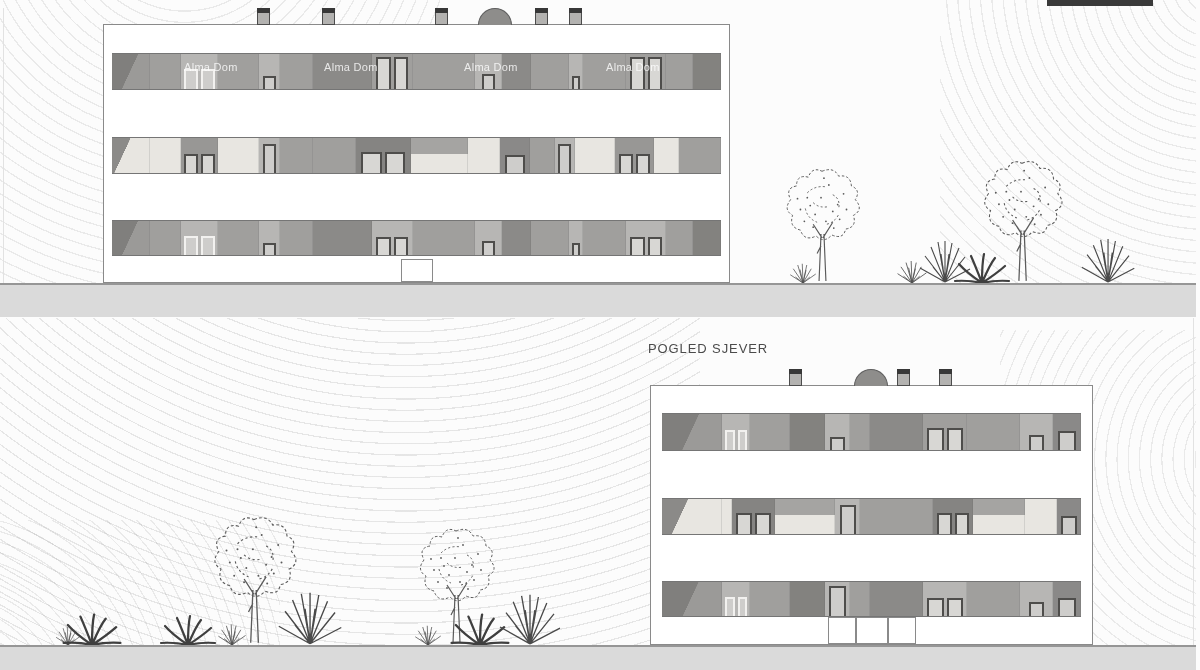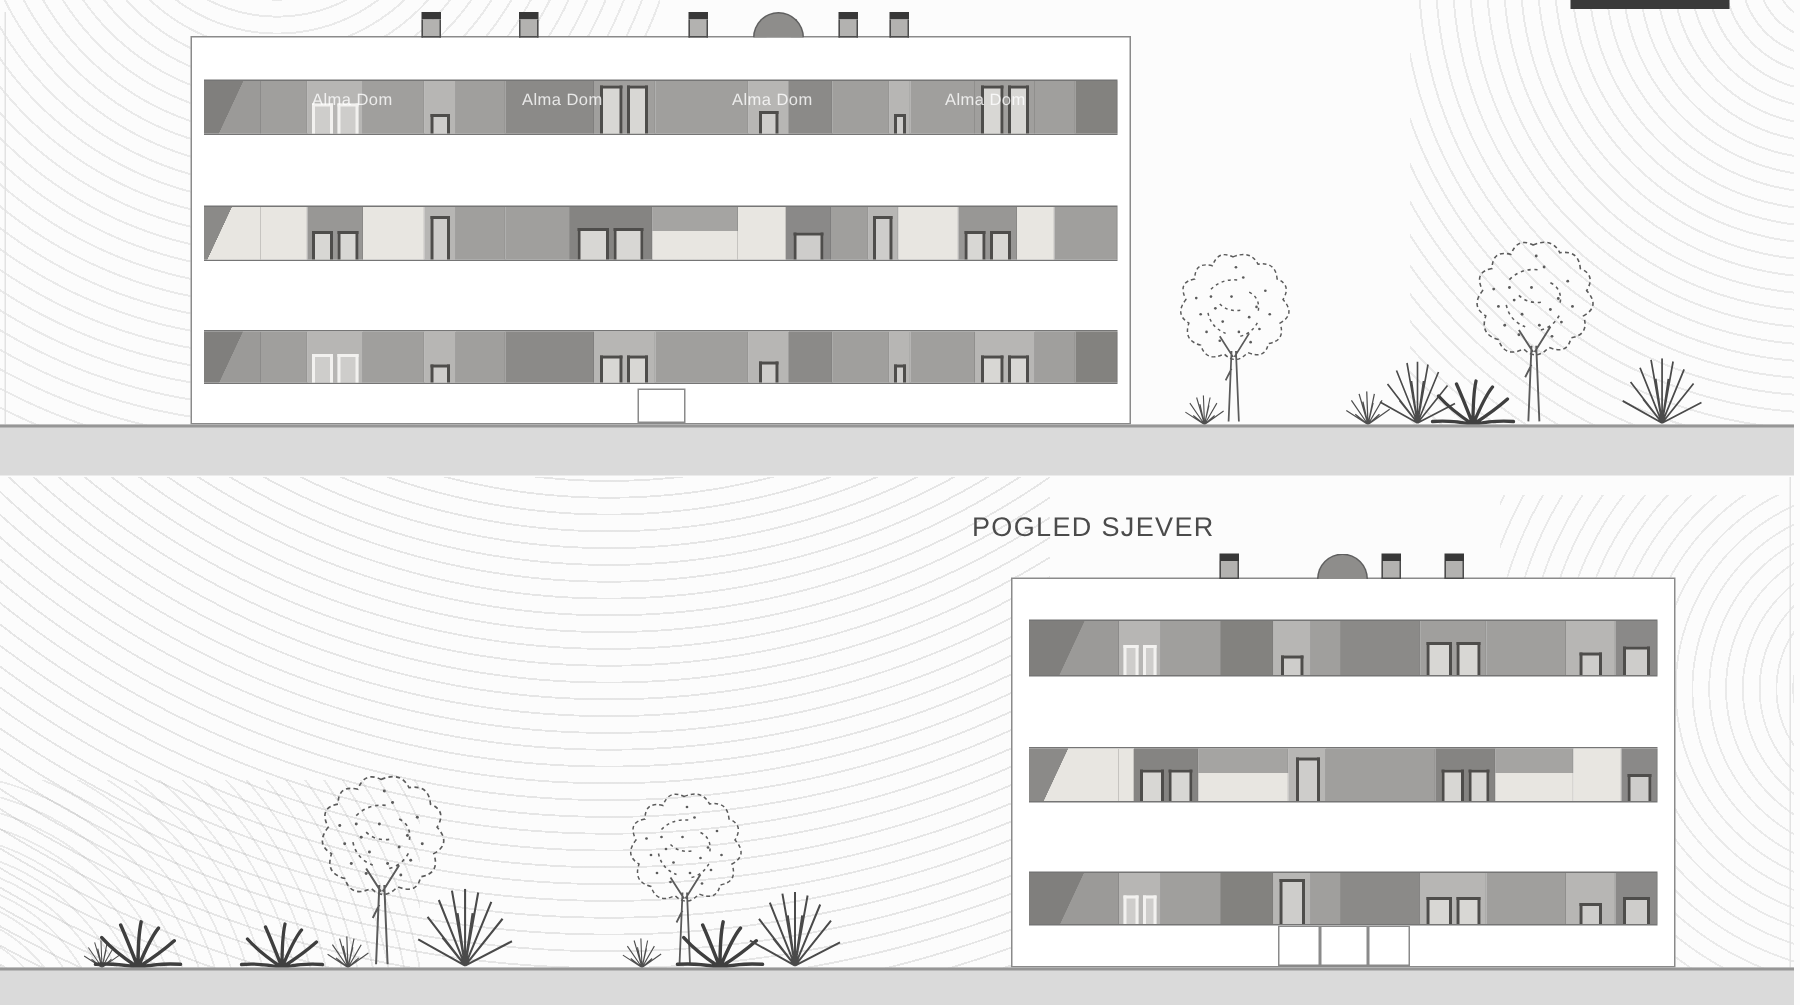--- a/index.html
+++ b/index.html
@@ -3,24 +3,24 @@
 <meta charset="utf-8">
 <style>
   html,body{margin:0;padding:0;}
   body{
     width:1200px;height:670px;overflow:hidden;background:#fcfcfc;
     font-family:"Liberation Sans", sans-serif;position:relative;
   }
   .stage{position:absolute;inset:0;}
   .swirl{position:absolute;pointer-events:none;z-index:0;}
   .edge-line{position:absolute;background:#e2e2e2;z-index:1;}
-  #buildings{position:absolute;inset:0;z-index:2;margin-left:24px;}
+  #buildings{position:absolute;inset:0;z-index:2;}
   .ground{position:absolute;left:0;z-index:3;background:var(--ground);border-top:2px solid var(--groundline);box-sizing:border-box;}
   #flora{position:absolute;left:0;top:0;z-index:4;pointer-events:none;}
-  .view-label{position:absolute;z-index:5;color:#4b4b4b;font-size:18px;letter-spacing:.9px;font-weight:400;}
+  .view-label{position:absolute;z-index:5;color:#4b4b4b;font-size:13px;letter-spacing:.9px;font-weight:400;}
   .cropbar{position:absolute;top:0;z-index:6;background:var(--cropbar);}
 
   .building{position:absolute;background:#fff;border:1.5px solid var(--outline);box-sizing:border-box;}
   .floor{position:absolute;display:flex;border-top:1px solid var(--bandline);border-bottom:1px solid var(--bandline);box-sizing:border-box;}
   .seg{position:relative;height:100%;box-shadow:inset -0.6px 0 0 rgba(96,96,96,.28);}
   .c-dark{background:var(--dark);}
   .c-med{background:var(--med);}
   .c-light{background:var(--light);}
   .c-cream{background:var(--cream);}
   .c-gray{background:var(--gray);}

